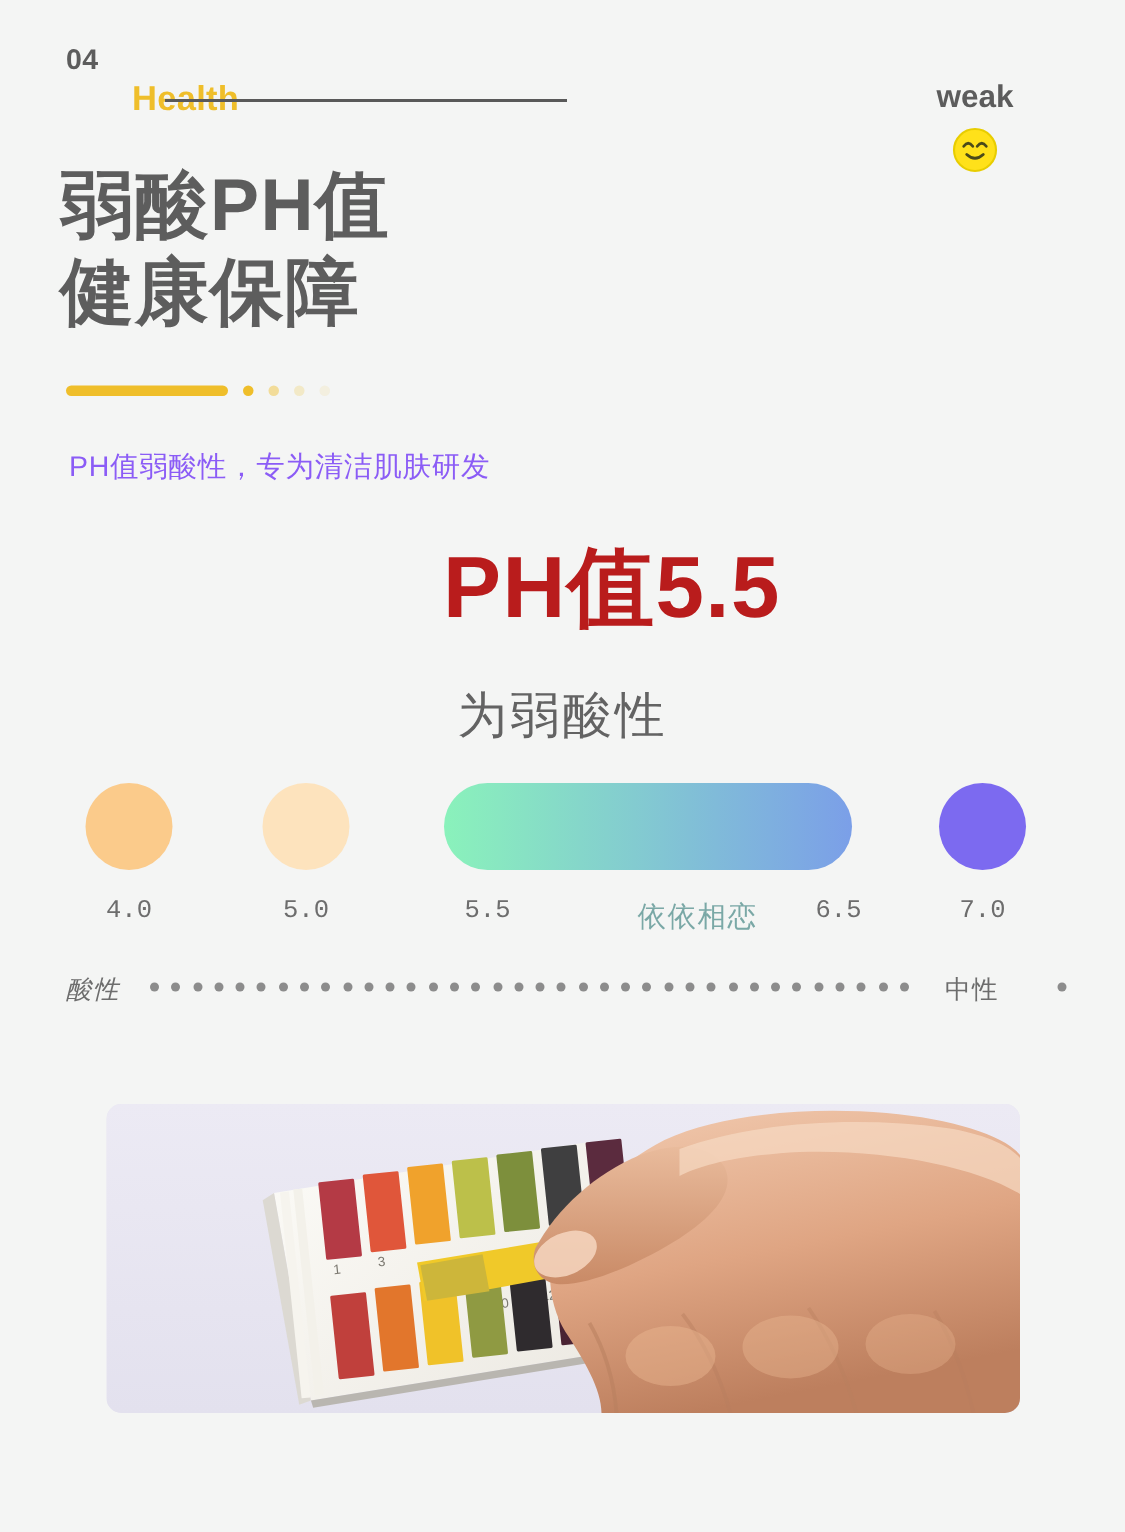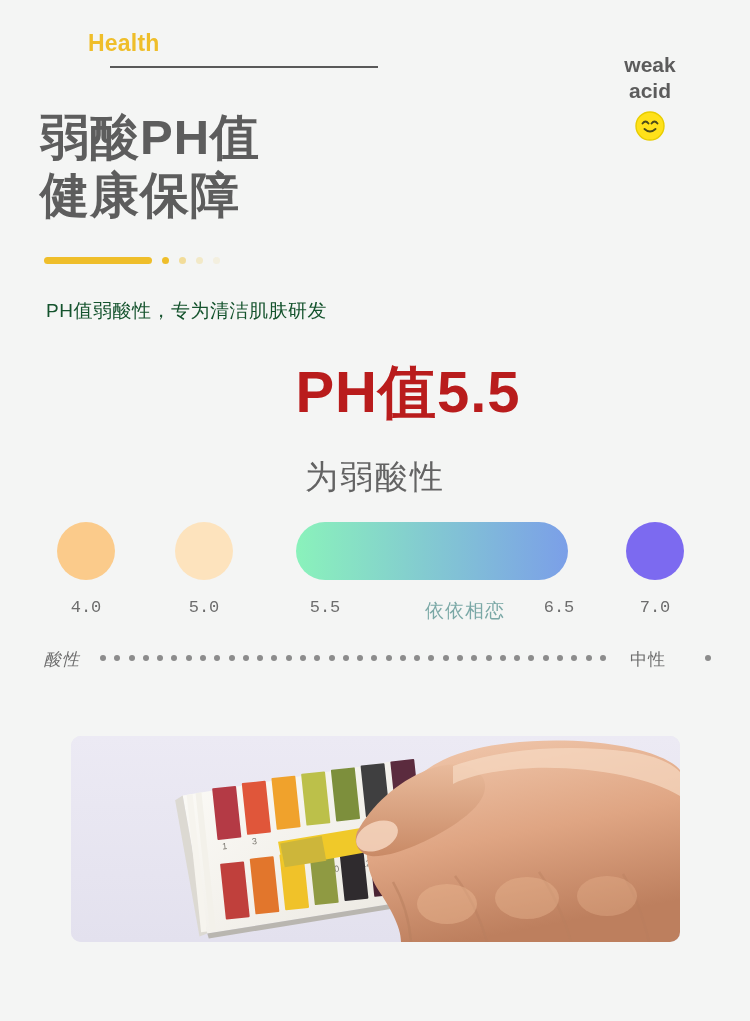--- a/index.html
+++ b/index.html
@@ -106,21 +106,21 @@
   .rule-dot.d2 { opacity: 0.45; }
   .rule-dot.d3 { opacity: 0.22; }
   .rule-dot.d4 { opacity: 0.10; }
 
   
   .subtitle {
     position: absolute;
     left: 46px;
     top: 298px;
     font-size: 19px;
-    color: #14532d;
+    color: #8b5cf6;
     letter-spacing: 0.5px;
   }
 
   
   .ph-hero {
     position: absolute;
     left: 0;
     top: 358px;
     width: 750px;
     text-align: center;
@@ -236,27 +236,27 @@
     border-radius: 10px;
     overflow: hidden;
     background: #e7e5f1;
   }
   .photo svg { display: block; }
 </style>
 </head>
 <body>
 
 <div class="eyebrow">
+  <div class="eyebrow-num">04</div>
   <div class="eyebrow-word" style="color: rgb(239, 190, 42); margin-left: 44px;">Health</div>
 </div>
 <div class="eyebrow-rule" style="background: rgb(89, 89, 89);"></div>
 
 <div class="badge">
   <div class="badge-line">weak</div>
-  <div class="badge-line">acid</div>
   <div class="badge-emoji">
     <svg width="32" height="32" viewBox="0 0 32 32" aria-hidden="true">
       <circle cx="16" cy="16" r="14" fill="#FFE11A" stroke="#E8CD00" stroke-width="1.4"></circle>
       <path d="M8.5 13.5 q3 -4 6 0" stroke="#4a4a1a" stroke-width="1.9" fill="none" stroke-linecap="round"></path>
       <path d="M17.5 13.5 q3 -4 6 0" stroke="#4a4a1a" stroke-width="1.9" fill="none" stroke-linecap="round"></path>
       <path d="M10.5 19 q5.5 5 11 0" stroke="#4a4a1a" stroke-width="1.9" fill="none" stroke-linecap="round"></path>
     </svg>
   </div>
 </div>
 

